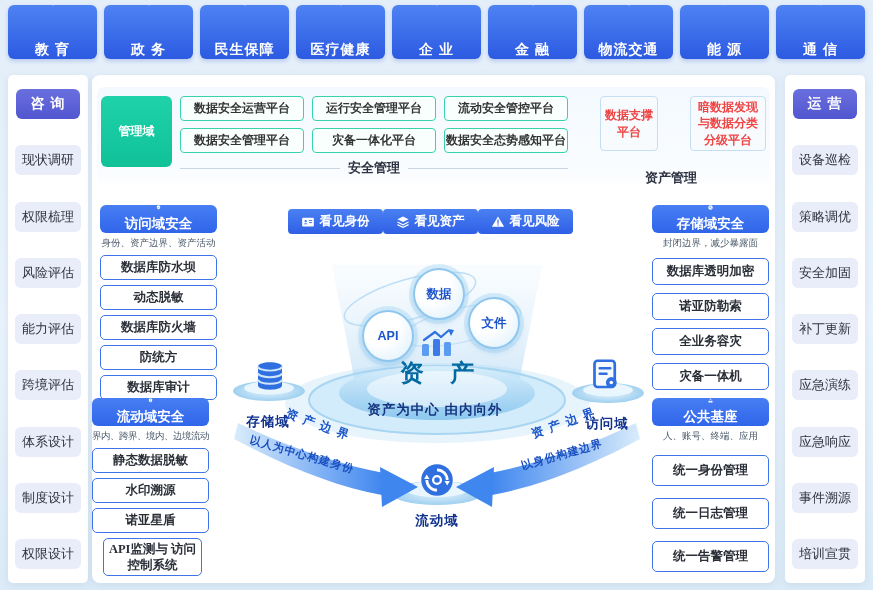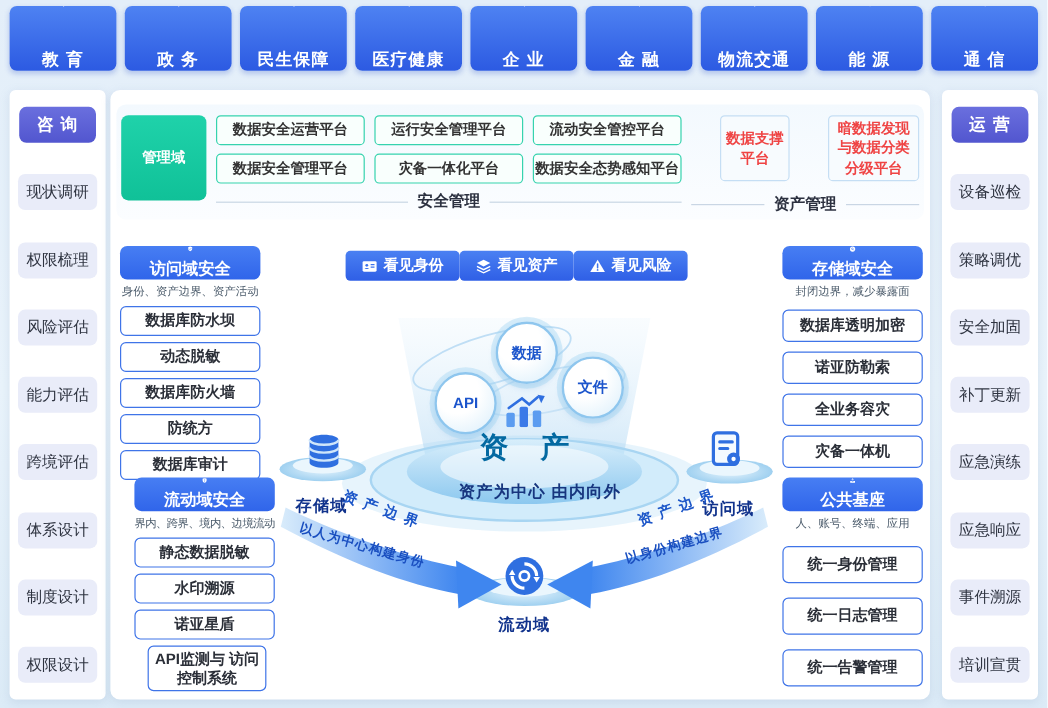--- a/index.html
+++ b/index.html
@@ -53,21 +53,21 @@
   .vbtn{height:25px;padding:0 13px;border-radius:4px;background:linear-gradient(180deg,#4a80f2,#2f5fe6);
     color:#fff;font-size:12.5px;font-weight:bold;display:flex;align-items:center;gap:5px;cursor:pointer;}
   
   .diagram{position:absolute;left:120px;top:168px;width:440px;height:338px;}
   .bubble{position:absolute;width:48px;height:48px;border-radius:50%;
     background:radial-gradient(circle at 35% 30%,#ffffff 40%,#d9eefb 100%);
     border:2px solid #8ec6ee;box-shadow:0 0 0 4px rgba(160,212,242,.4),0 3px 6px rgba(120,170,220,.35);
     display:flex;align-items:center;justify-content:center;font-size:12.5px;font-weight:bold;color:#1c55cc;}
   .core{position:absolute;left:245px;top:282px;width:200px;text-align:center;font-size:24px;font-weight:bold;
     color:#0369a1;letter-spacing:10px;text-indent:10px;}
-  .tagline{position:absolute;left:228px;top:326px;width:260px;text-align:center;font-size:13.5px;font-weight:bold;
+  .tagline{position:absolute;left:213px;top:326px;width:260px;text-align:center;font-size:13.5px;font-weight:bold;
     color:#17357e;letter-spacing:1px;}
   .ped-label{position:absolute;width:80px;text-align:center;font-size:13.5px;font-weight:bold;color:#10328c;letter-spacing:1px;}
   .arc-text{position:absolute;font-size:12px;font-weight:bold;color:#1b55c8;letter-spacing:6px;white-space:nowrap;}
   .arrow-text{position:absolute;font-size:11px;font-weight:bold;color:#1a4fc0;letter-spacing:1px;white-space:nowrap;}
   .ped-icon{position:absolute;}
 </style>
 </head>
 <body>
 
 <div class="stage">
@@ -203,21 +203,21 @@
           <span class="line"></span>
             <span>安全管理</span>
             <span class="line"></span>
         </div>
       </div>
       <div class="mgmt-grp grp-ast">
         <div class="mgmt-line" style="margin-bottom:0;">
           <div class="abox" style="flex:.85;">数据支撑平台</div>
           <div class="abox" style="flex:1.15;">暗数据发现与数据分类分级平台</div>
         </div>
-        <div class="grp-label" style="margin-top:10px;">
+        <div class="grp-label" style="margin-top:10px;flex-direction:column;">
           <span class="line"></span>
             <span>资产管理</span>
             <span class="line"></span>
         </div>
       </div>
     </div>
 
     <div class="sec" style="left:8px;top:130px;">
       <div class="sec-header">
         <svg width="15" height="15" viewBox="0 0 24 24">
@@ -227,21 +227,21 @@
         <span>访问域安全</span>
       </div>
       <div class="sec-sub">身份、资产边界、资产活动</div>
       <div class="sec-item">数据库防水坝</div>
       <div class="sec-item">动态脱敏</div>
       <div class="sec-item">数据库防火墙</div>
       <div class="sec-item">防统方</div>
       <div class="sec-item">数据库审计</div>
     </div>
 
-    <div class="sec" style="left:20px;top:323px;">
+    <div class="sec" style="left:0;top:323px;font-family:Liberation Serif, serif;">
       <div class="sec-header">
         <svg width="15" height="15" viewBox="0 0 24 24">
             <path d="M12 1.5 20 4.8v6.4c0 4.8-3.4 8.5-8 10-4.6-1.5-8-5.2-8-10V4.8z" fill="#fff"></path>
             <path d="M12 3v17" stroke="#3c73ee" stroke-width="1.6"></path>
           </svg>
         <span>流动域安全</span>
       </div>
       <div class="sec-sub" style="letter-spacing:-0.5px;">界内、跨界、境内、边境流动</div>
       <div class="sec-item">静态数据脱敏</div>
       <div class="sec-item">水印溯源</div>

